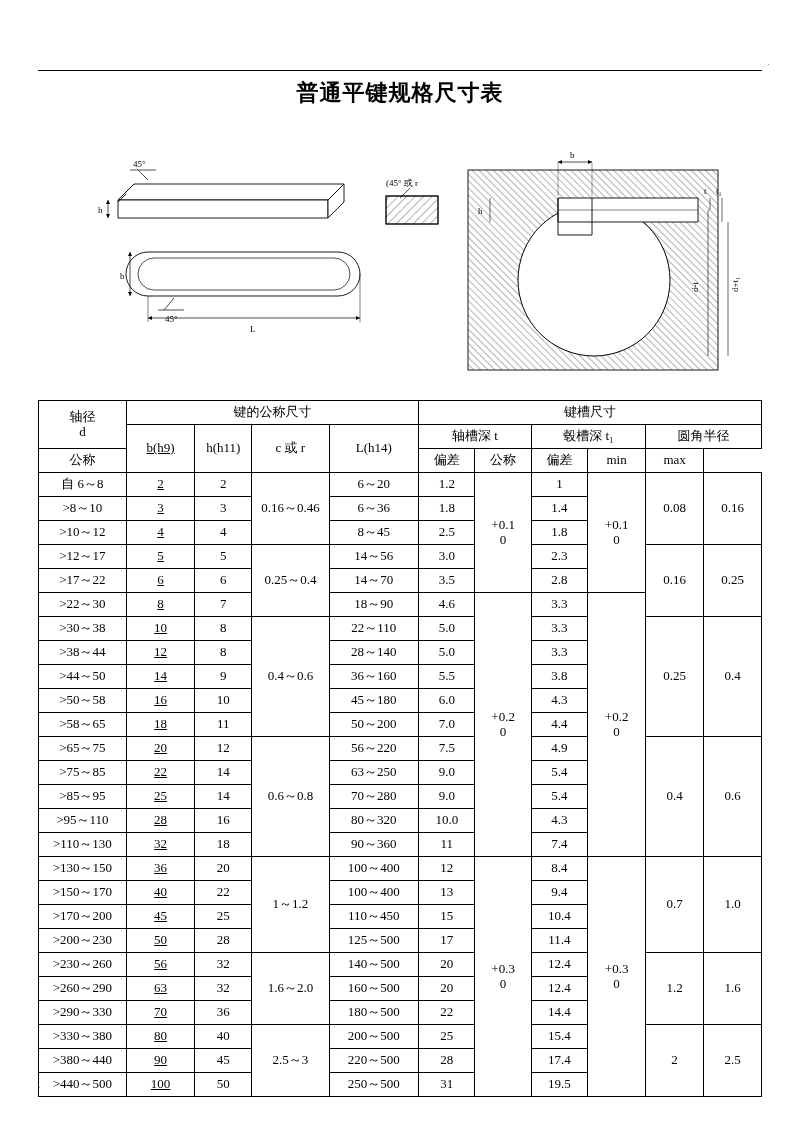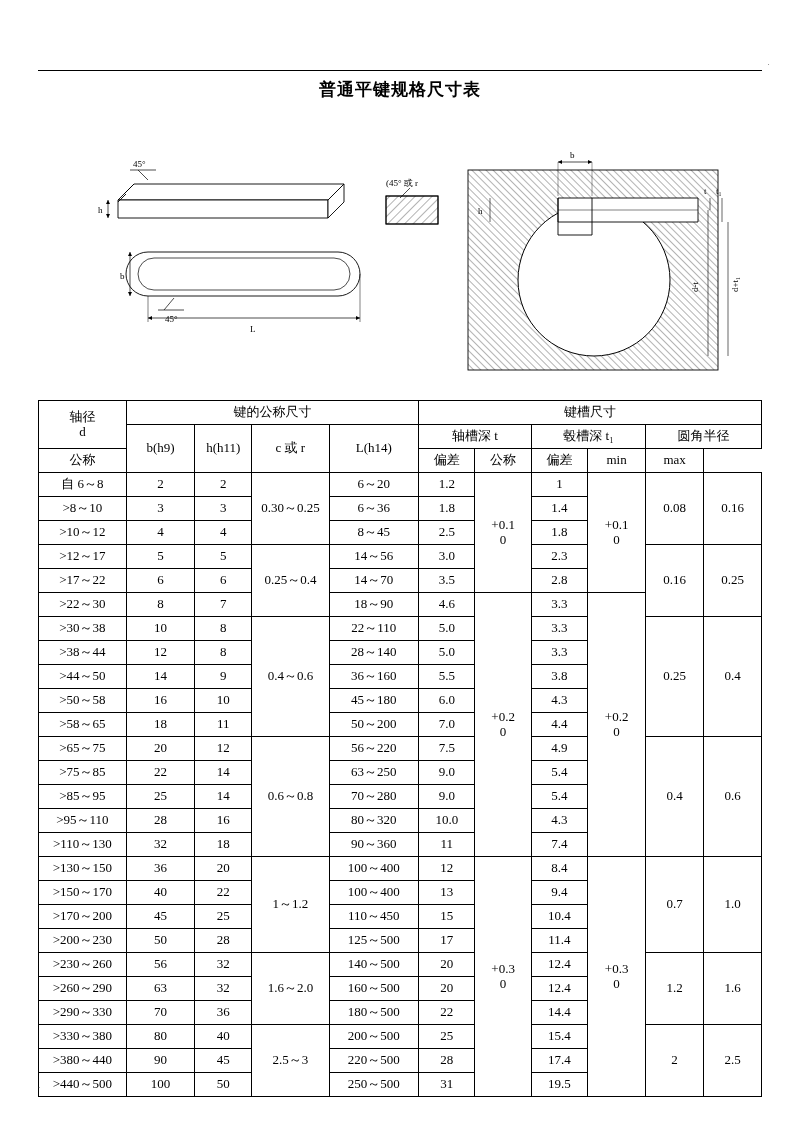--- a/index.html
+++ b/index.html
@@ -42,21 +42,21 @@
     bottom: 42px;
     font-size: 9px;
     color: #555;
   }
   .doc-title {
     position: absolute;
     left: 0;
     right: 0;
     top: 78px;
     text-align: center;
-    font-size: 17px;
+    font-size: 22px;
     font-weight: bold;
     font-family: Liberation Sans, sans-serif;
     letter-spacing: 1px;
   }
   .figure-area {
     position: absolute;
     left: 38px;
     top: 140px;
     width: 724px;
     height: 240px;
@@ -77,21 +77,21 @@
   table.spec td, table.spec th {
     border: 1px solid #000;
     text-align: center;
     vertical-align: middle;
     padding: 1px 2px;
     height: 21px;
     line-height: 1.15;
     font-weight: normal;
   }
   .cell-shaft { width: 96px; }
-  .cell-b { width: 72px; }
+  .cell-b { width: 72px; text-decoration: underline; }
   .cell-h { width: 56px; }
   .cell-c { width: 84px; margin-top: 11px; }
   .cell-L { width: 96px; font-family: Liberation Serif, serif; }
   .cell-t-nom { width: 58px; }
   .cell-t-dev { width: 52px; }
   .cell-t1-nom { width: 58px; }
   .cell-t1-dev { width: 52px; }
   .cell-min { width: 60px; margin-left: 26px; }
   .cell-max { width: 60px; }
   .dev-cell { line-height: 1.25; }
@@ -252,21 +252,21 @@
           <td class="cell-t1-dev">偏差</td>
           <td class="cell-min">min</td>
           <td class="cell-max">max</td>
         </tr>
       </thead>
       <tbody id="table-body">
           <tr>
             <td class="cell-shaft">自 6～8</td>
             <td class="cell-b">2</td>
             <td class="cell-h">2</td>
-            <td class="cell-c" rowspan="3">0.30～0.25</td>
+            <td class="cell-c" rowspan="3">0.16～0.46</td>
             <td class="cell-L">6～20</td>
             <td class="cell-t-nom">1.2</td>
             <td class="cell-t-dev dev-cell" rowspan="5">
               <div>+0.1</div>
               <div>0</div>
             </td>
             <td class="cell-t1-nom">1</td>
             <td class="cell-t1-dev dev-cell" rowspan="5">
               <div>+0.1</div>
               <div>0</div>

